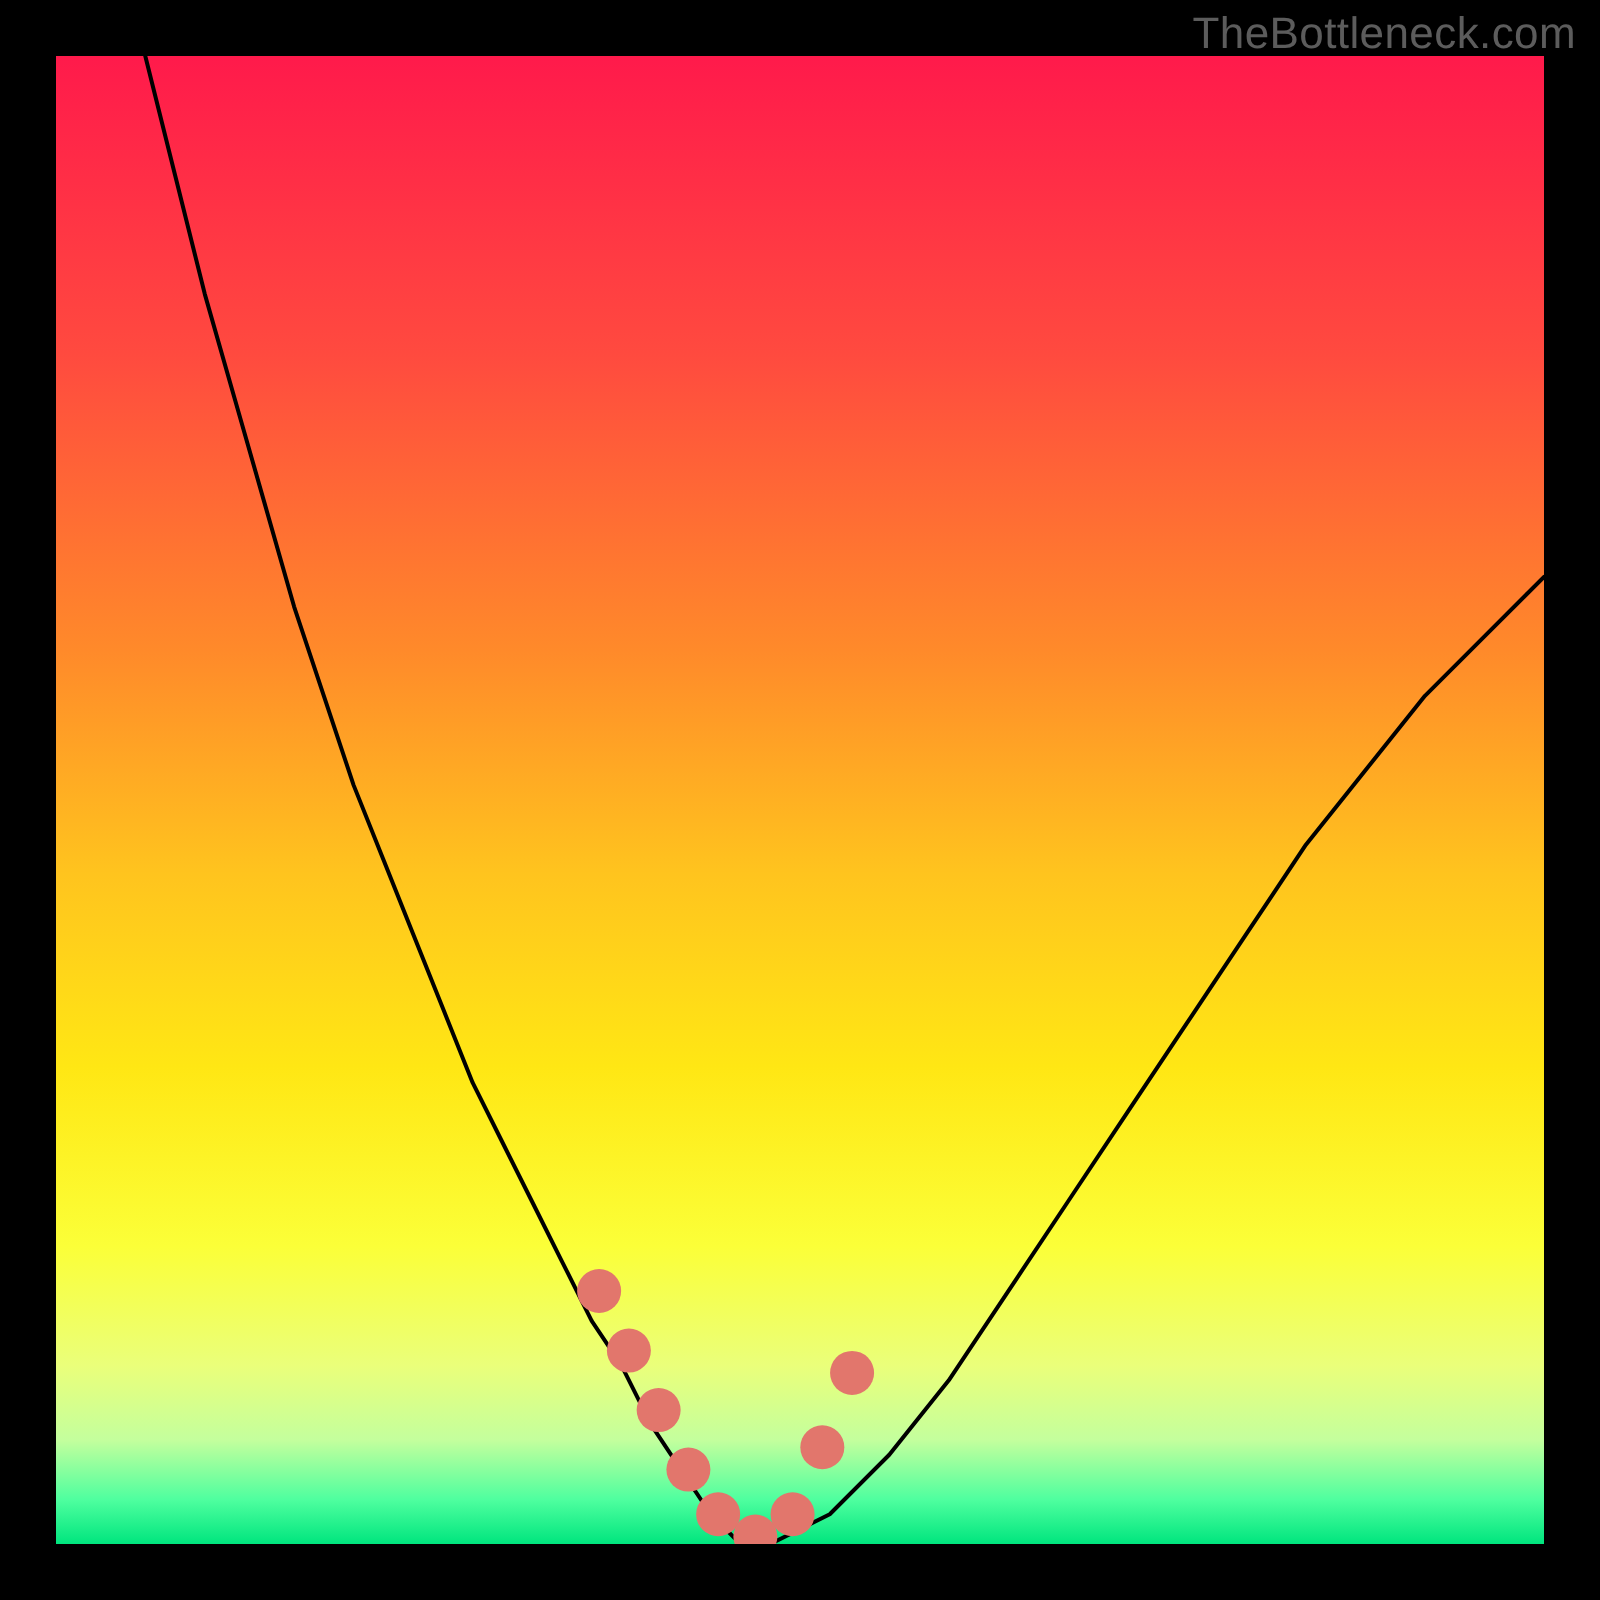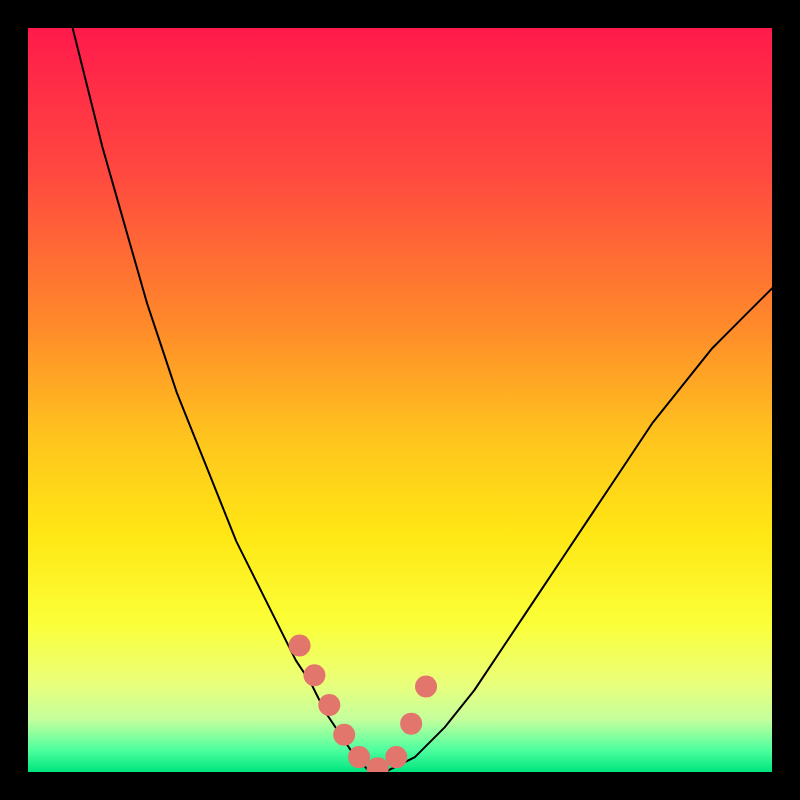--- a/index.html
+++ b/index.html
@@ -31,20 +31,21 @@
     font-size: 22px;
     font-weight: 400;
     letter-spacing: 0.2px;
     z-index: 10;
   }
 </style>
 </head>
 <body>
 
 <div class="frame">
+  <div class="watermark">TheBottleneck.com</div>
 
   <svg class="plot" viewBox="0 0 744 744" preserveAspectRatio="none">
     <defs>
       <linearGradient id="bg-grad" x1="0" y1="0" x2="0" y2="1">
           <stop offset="0%" stop-color="#ff1a4b"></stop>
           <stop offset="20%" stop-color="#ff4a3f"></stop>
           <stop offset="40%" stop-color="#ff8a2a"></stop>
           <stop offset="55%" stop-color="#ffc41e"></stop>
           <stop offset="68%" stop-color="#ffe714"></stop>
           <stop offset="80%" stop-color="#fbff38"></stop>

